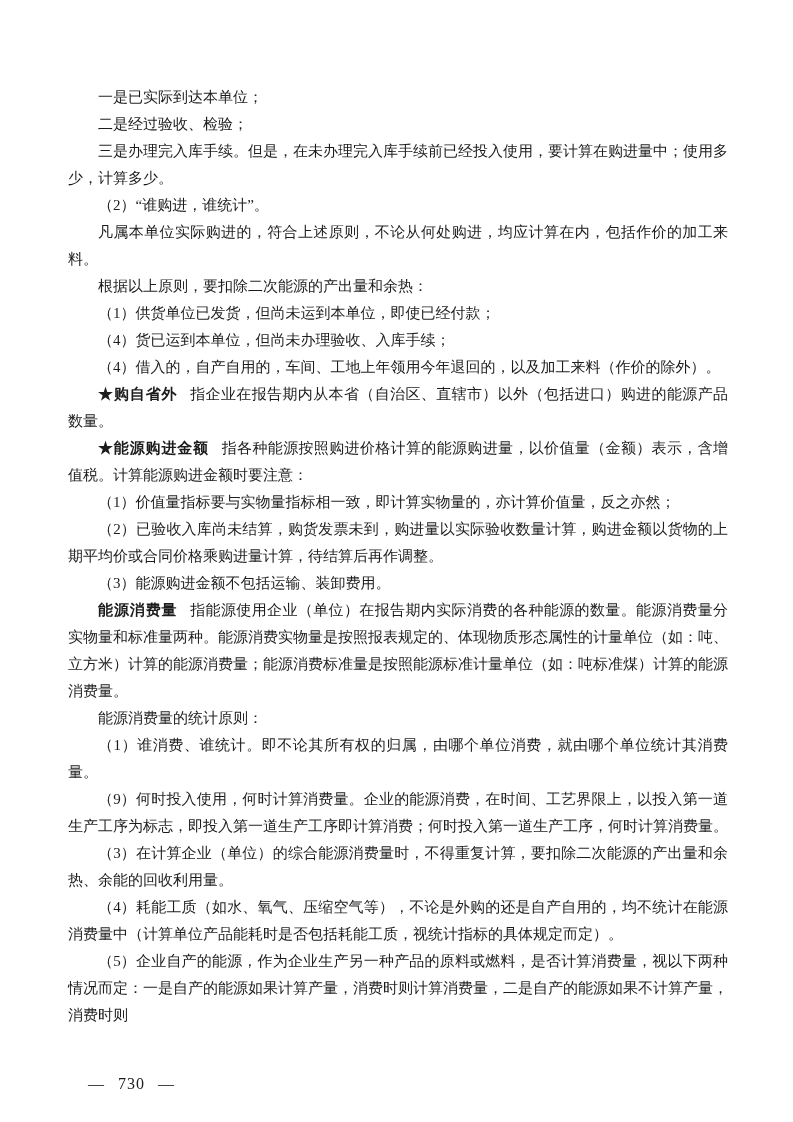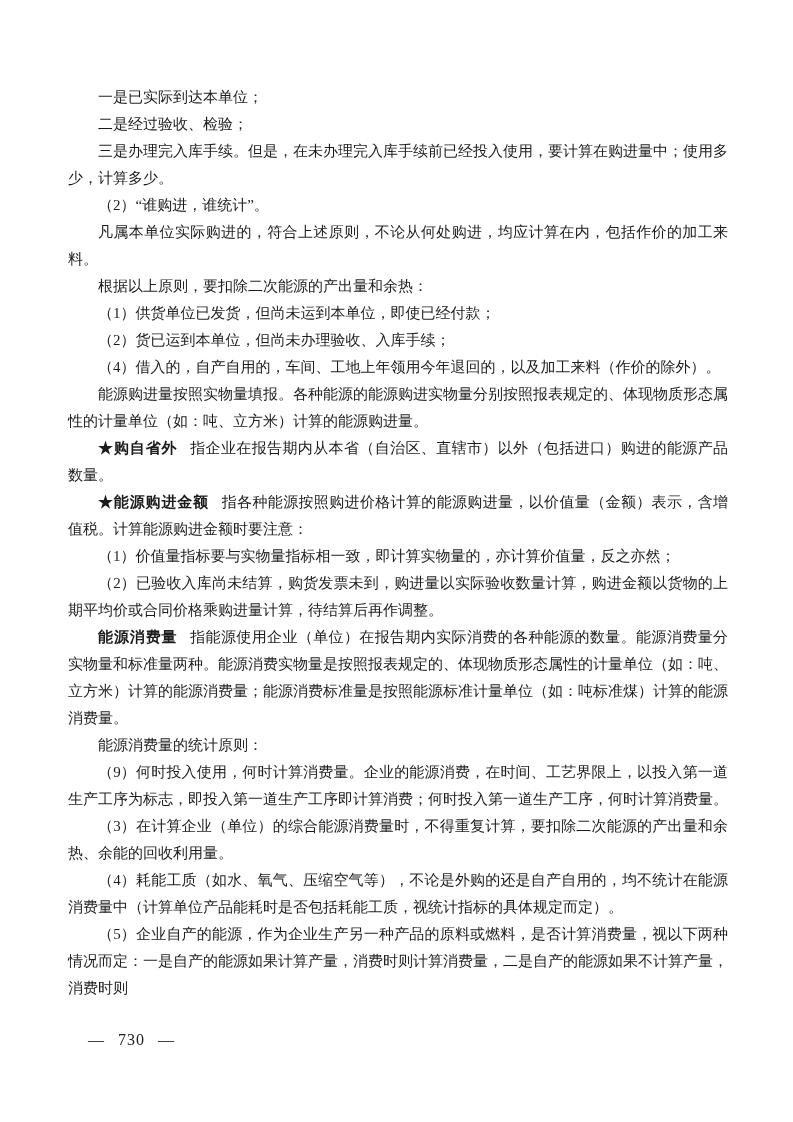--- a/index.html
+++ b/index.html
@@ -36,49 +36,50 @@
   }
   .term {
     font-weight: 700;
     font-family: Liberation Serif, serif;
     margin-right: 0.85em;
     letter-spacing: 0.5px;
   }
   .page-footer {
     position: absolute;
     left: 88px;
-    top: 1031px;
+    top: 1075px;
     font-size: 16px;
     color: #1c1c1c;
     font-family: "Liberation Serif", "DejaVu Serif", serif;
     word-spacing: 8px;
     letter-spacing: 1px;
   }
 </style>
 </head>
 <body>
 
 <div class="page">
   <main class="content" id="paragraphs">
       <p class="para">一是已实际到达本单位；</p>
       <p class="para">二是经过验收、检验；</p>
       <p class="para">三是办理完入库手续。但是，在未办理完入库手续前已经投入使用，要计算在购进量中；使用多少，计算多少。</p>
       <p class="para">（2）“谁购进，谁统计”。</p>
       <p class="para">凡属本单位实际购进的，符合上述原则，不论从何处购进，均应计算在内，包括作价的加工来料。</p>
       <p class="para">根据以上原则，要扣除二次能源的产出量和余热：</p>
       <p class="para">（1）供货单位已发货，但尚未运到本单位，即使已经付款；</p>
-      <p class="para">（2）货已运到本单位，但尚未办理验收、入库手续；</p>
+      <p class="para">（4）货已运到本单位，但尚未办理验收、入库手续；</p>
       <p class="para">（4）借入的，自产自用的，车间、工地上年领用今年退回的，以及加工来料（作价的除外）。</p>
-      <p class="para">能源购进量按照实物量填报。各种能源的能源购进实物量分别按照报表规定的、体现物质形态属性的计量单位（如：吨、立方米）计算的能源购进量。</p>
       <p class="para"><b class="term">★购自省外</b>指企业在报告期内从本省（自治区、直辖市）以外（包括进口）购进的能源产品数量。</p>
       <p class="para"><b class="term">★能源购进金额</b>指各种能源按照购进价格计算的能源购进量，以价值量（金额）表示，含增值税。计算能源购进金额时要注意：</p>
       <p class="para">（1）价值量指标要与实物量指标相一致，即计算实物量的，亦计算价值量，反之亦然；</p>
       <p class="para">（2）已验收入库尚未结算，购货发票未到，购进量以实际验收数量计算，购进金额以货物的上期平均价或合同价格乘购进量计算，待结算后再作调整。</p>
+      <p class="para">（3）能源购进金额不包括运输、装卸费用。</p>
       <p class="para"><b class="term">能源消费量</b>指能源使用企业（单位）在报告期内实际消费的各种能源的数量。能源消费量分实物量和标准量两种。能源消费实物量是按照报表规定的、体现物质形态属性的计量单位（如：吨、立方米）计算的能源消费量；能源消费标准量是按照能源标准计量单位（如：吨标准煤）计算的能源消费量。</p>
       <p class="para">能源消费量的统计原则：</p>
+      <p class="para">（1）谁消费、谁统计。即不论其所有权的归属，由哪个单位消费，就由哪个单位统计其消费量。</p>
       <p class="para">（9）何时投入使用，何时计算消费量。企业的能源消费，在时间、工艺界限上，以投入第一道生产工序为标志，即投入第一道生产工序即计算消费；何时投入第一道生产工序，何时计算消费量。</p>
       <p class="para">（3）在计算企业（单位）的综合能源消费量时，不得重复计算，要扣除二次能源的产出量和余热、余能的回收利用量。</p>
       <p class="para">（4）耗能工质（如水、氧气、压缩空气等），不论是外购的还是自产自用的，均不统计在能源消费量中（计算单位产品能耗时是否包括耗能工质，视统计指标的具体规定而定）。</p>
       <p class="para">（5）企业自产的能源，作为企业生产另一种产品的原料或燃料，是否计算消费量，视以下两种情况而定：一是自产的能源如果计算产量，消费时则计算消费量，二是自产的能源如果不计算产量，消费时则</p>
     </main>
   <footer class="page-footer">
     <span>— 730 —</span>
   </footer>
 </div>
 

